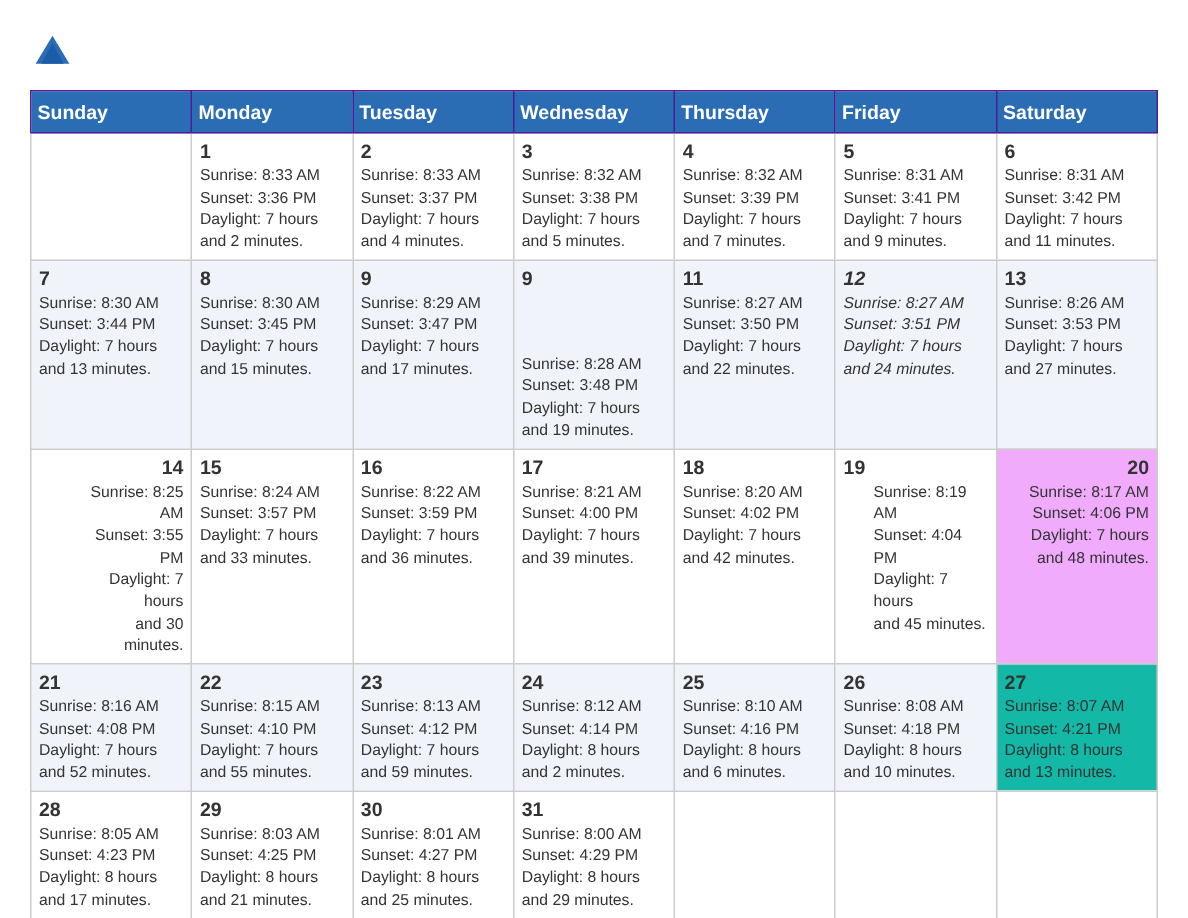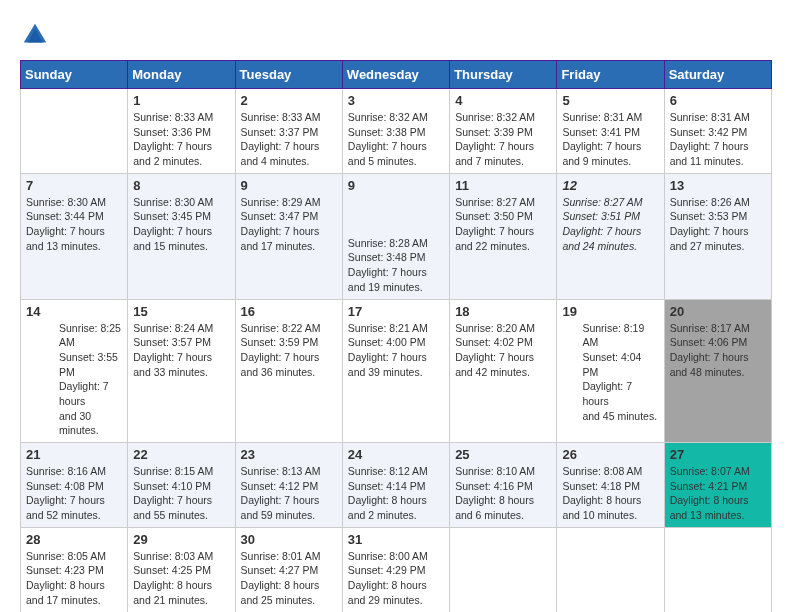--- a/index.html
+++ b/index.html
@@ -216,21 +216,21 @@
         </td>
         <td style="background-color: rgb(240, 244, 250);">
           <span class="day-number">13</span>
           <div class="day-info" style="white-space: pre-line;">Sunrise: 8:26 AM
 Sunset: 3:53 PM
 Daylight: 7 hours
 and 27 minutes.</div>
         </td>
       </tr>
       <tr>
-        <td style="background-color: rgb(255, 255, 255);">
+        <td style="background-color: rgb(255, 255, 255); text-align: right;">
           <span class="day-number">14</span>
           <div class="day-info" style="white-space: pre-line; margin-left: 33px;">Sunrise: 8:25 AM
 Sunset: 3:55 PM
 Daylight: 7 hours
 and 30 minutes.</div>
         </td>
         <td style="background-color: rgb(255, 255, 255);">
           <span class="day-number">15</span>
           <div class="day-info" style="white-space: pre-line;">Sunrise: 8:24 AM
 Sunset: 3:57 PM
@@ -258,21 +258,21 @@
 Daylight: 7 hours
 and 42 minutes.</div>
         </td>
         <td style="background-color: rgb(255, 255, 255);">
           <span class="day-number">19</span>
           <div class="day-info" style="white-space: pre-line; margin-left: 20px;">Sunrise: 8:19 AM
 Sunset: 4:04 PM
 Daylight: 7 hours
 and 45 minutes.</div>
         </td>
-        <td style="background-color: #a3a3a3;">
+        <td style="background-color: #f0abfc; text-align: right;">
           <span class="day-number">20</span>
           <div class="day-info" style="white-space: pre-line;">Sunrise: 8:17 AM
 Sunset: 4:06 PM
 Daylight: 7 hours
 and 48 minutes.</div>
         </td>
       </tr>
       <tr>
         <td style="background-color: rgb(240, 244, 250);">
           <span class="day-number">21</span>

